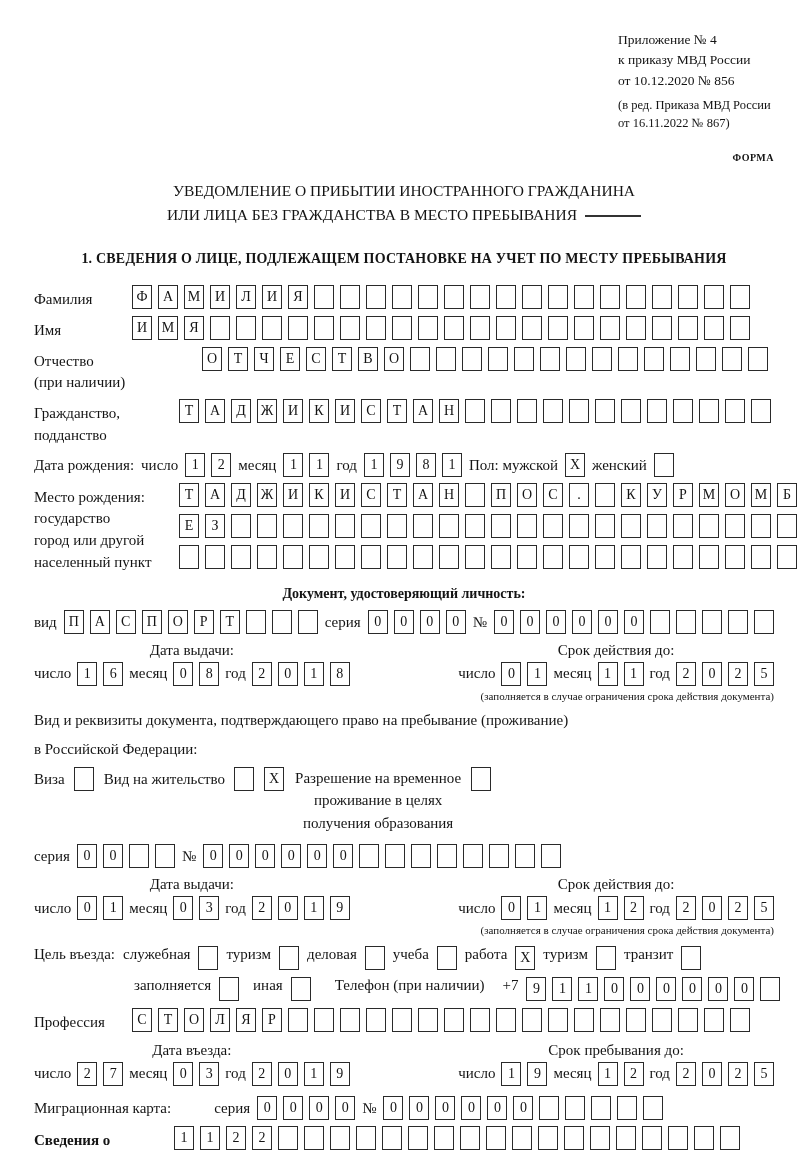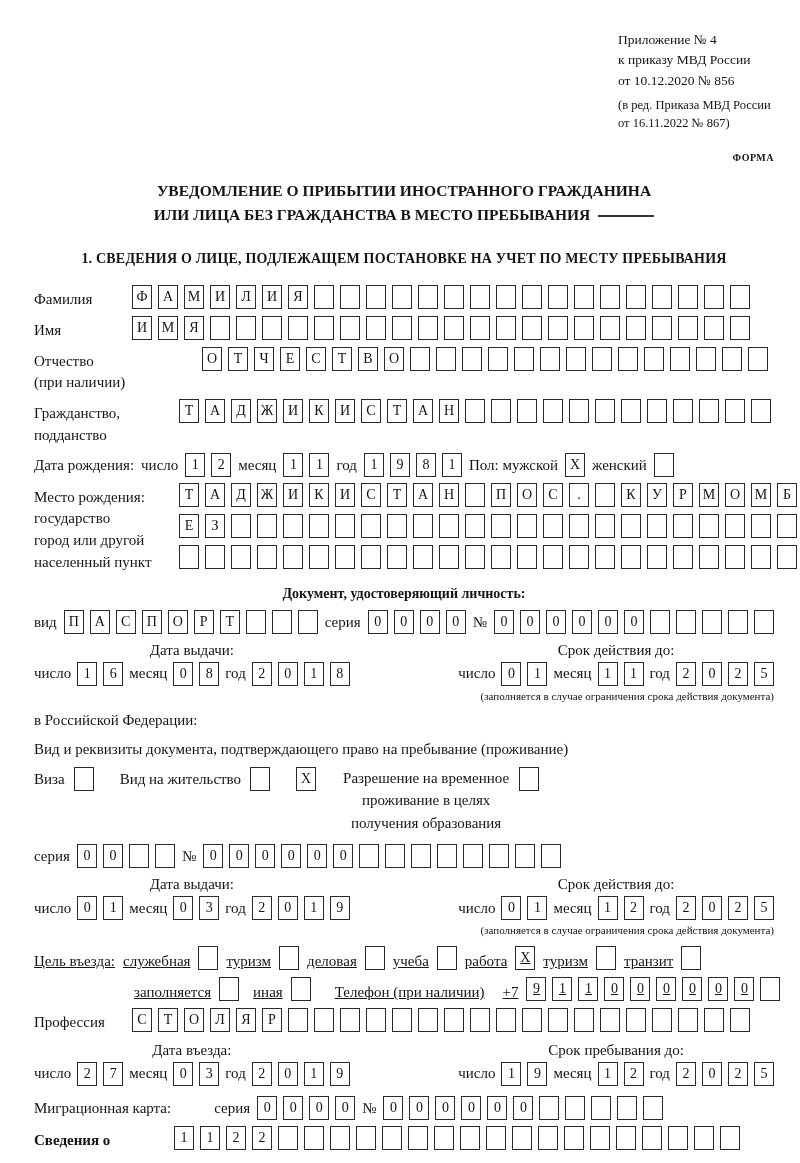--- a/index.html
+++ b/index.html
@@ -5,21 +5,21 @@
   html,body{margin:0;padding:0;background:#fff;}
   body{width:800px;color:#141414;font-family:"Liberation Serif","DejaVu Serif",serif;font-size:15px;}
   .page{width:800px;min-height:1163px;box-sizing:border-box;padding:30px 26px 24px 34px;background:#fff;}
 
   
   .refblock{margin-left:584px;width:200px;font-size:13.5px;line-height:1.5;}
   .refblock .amend{font-size:12.5px;margin-top:5px;line-height:1.45;}
   .forma{ text-align:right;font-weight:bold;font-size:10px;margin-top:20px;letter-spacing:.5px;}
 
   
-  .title{ text-align:center;font-weight:bold;font-size:15.5px;line-height:1.55;margin-top:16px;}
+  .title{ text-align:center;font-weight:normal;font-size:15.5px;line-height:1.55;margin-top:16px;}
   .uline{display:inline-block;width:56px;border-bottom:2px solid #333;margin-left:8px;transform:translateY(-3px);}
   .section-title{text-align:center;font-weight:bold;font-size:14px;margin-top:24px;margin-bottom:18px;letter-spacing:.2px;}
 
   
   .row{display:flex;align-items:flex-start;margin-bottom:5px;}
   .lbl{flex:none;padding-top:4px;line-height:1.45;}
   .w98{width:98px;} .w145{width:145px;} .w168{width:168px;} .w140{width:140px;font-weight:bold;}
   .cells{display:flex;gap:6px;flex:none;}
   .cell{width:20px;height:24px;box-sizing:border-box;border:1.6px solid #2a2a2a;display:flex;align-items:center;justify-content:center;font-size:14px;flex:none;background:#fff;}
   .stack > .cells{margin-bottom:7px;}
@@ -32,21 +32,21 @@
   .dategroup{display:flex;align-items:center;gap:6px;}
   .note{font-size:11px;text-align:right;margin-top:4px;}
 
   .docheading{text-align:center;font-weight:bold;font-size:14px;margin:10px 0 8px 0;}
 
   
   .optrow{display:flex;align-items:flex-start;margin-top:6px;margin-bottom:10px;}
   .opt{display:flex;align-items:flex-start;gap:9px;}
   .opt .txt{padding-top:4px;}
   .opt .ctr{text-align:center;line-height:1.5;}
-  .purposes{display:flex;align-items:flex-end;gap:8px;flex-wrap:nowrap;margin-bottom:7px;text-decoration:underline;}
+  .purposes{display:flex;align-items:flex-start;gap:8px;flex-wrap:nowrap;margin-bottom:7px;}
   .purposes .t{flex:none;}
   .mt6{margin-top:6px;} .mt10{margin-top:10px;}
   .introline{margin:7px 0 0 0;line-height:1.5;}
 </style>
 </head>
 <body>
 
 <div class="page">
 
   <div class="refblock">
@@ -389,24 +389,24 @@
             <span class="cell">2</span>
             <span class="cell">0</span>
             <span class="cell">2</span>
             <span class="cell">5</span>
           </span>
       </div>
       <div class="note">(заполняется в случае ограничения срока действия документа)</div>
     </div>
   </div>
 
+  <div class="introline">Вид и реквизиты документа, подтверждающего право на пребывание (проживание)</div>
   <div class="introline">в Российской Федерации:</div>
-  <div class="introline">Вид и реквизиты документа, подтверждающего право на пребывание (проживание)</div>
-
-  <div class="optrow" style="gap:26px;">
+
+  <div class="optrow" style="gap:10px;">
     <div class="opt">
       <span class="txt">Виза</span>
       <span class="cells">
           <span class="cell"></span>
         </span>
     </div>
     <div class="opt">
       <span class="txt">Вид на жительство</span>
       <span class="cells">
           <span class="cell"></span>

